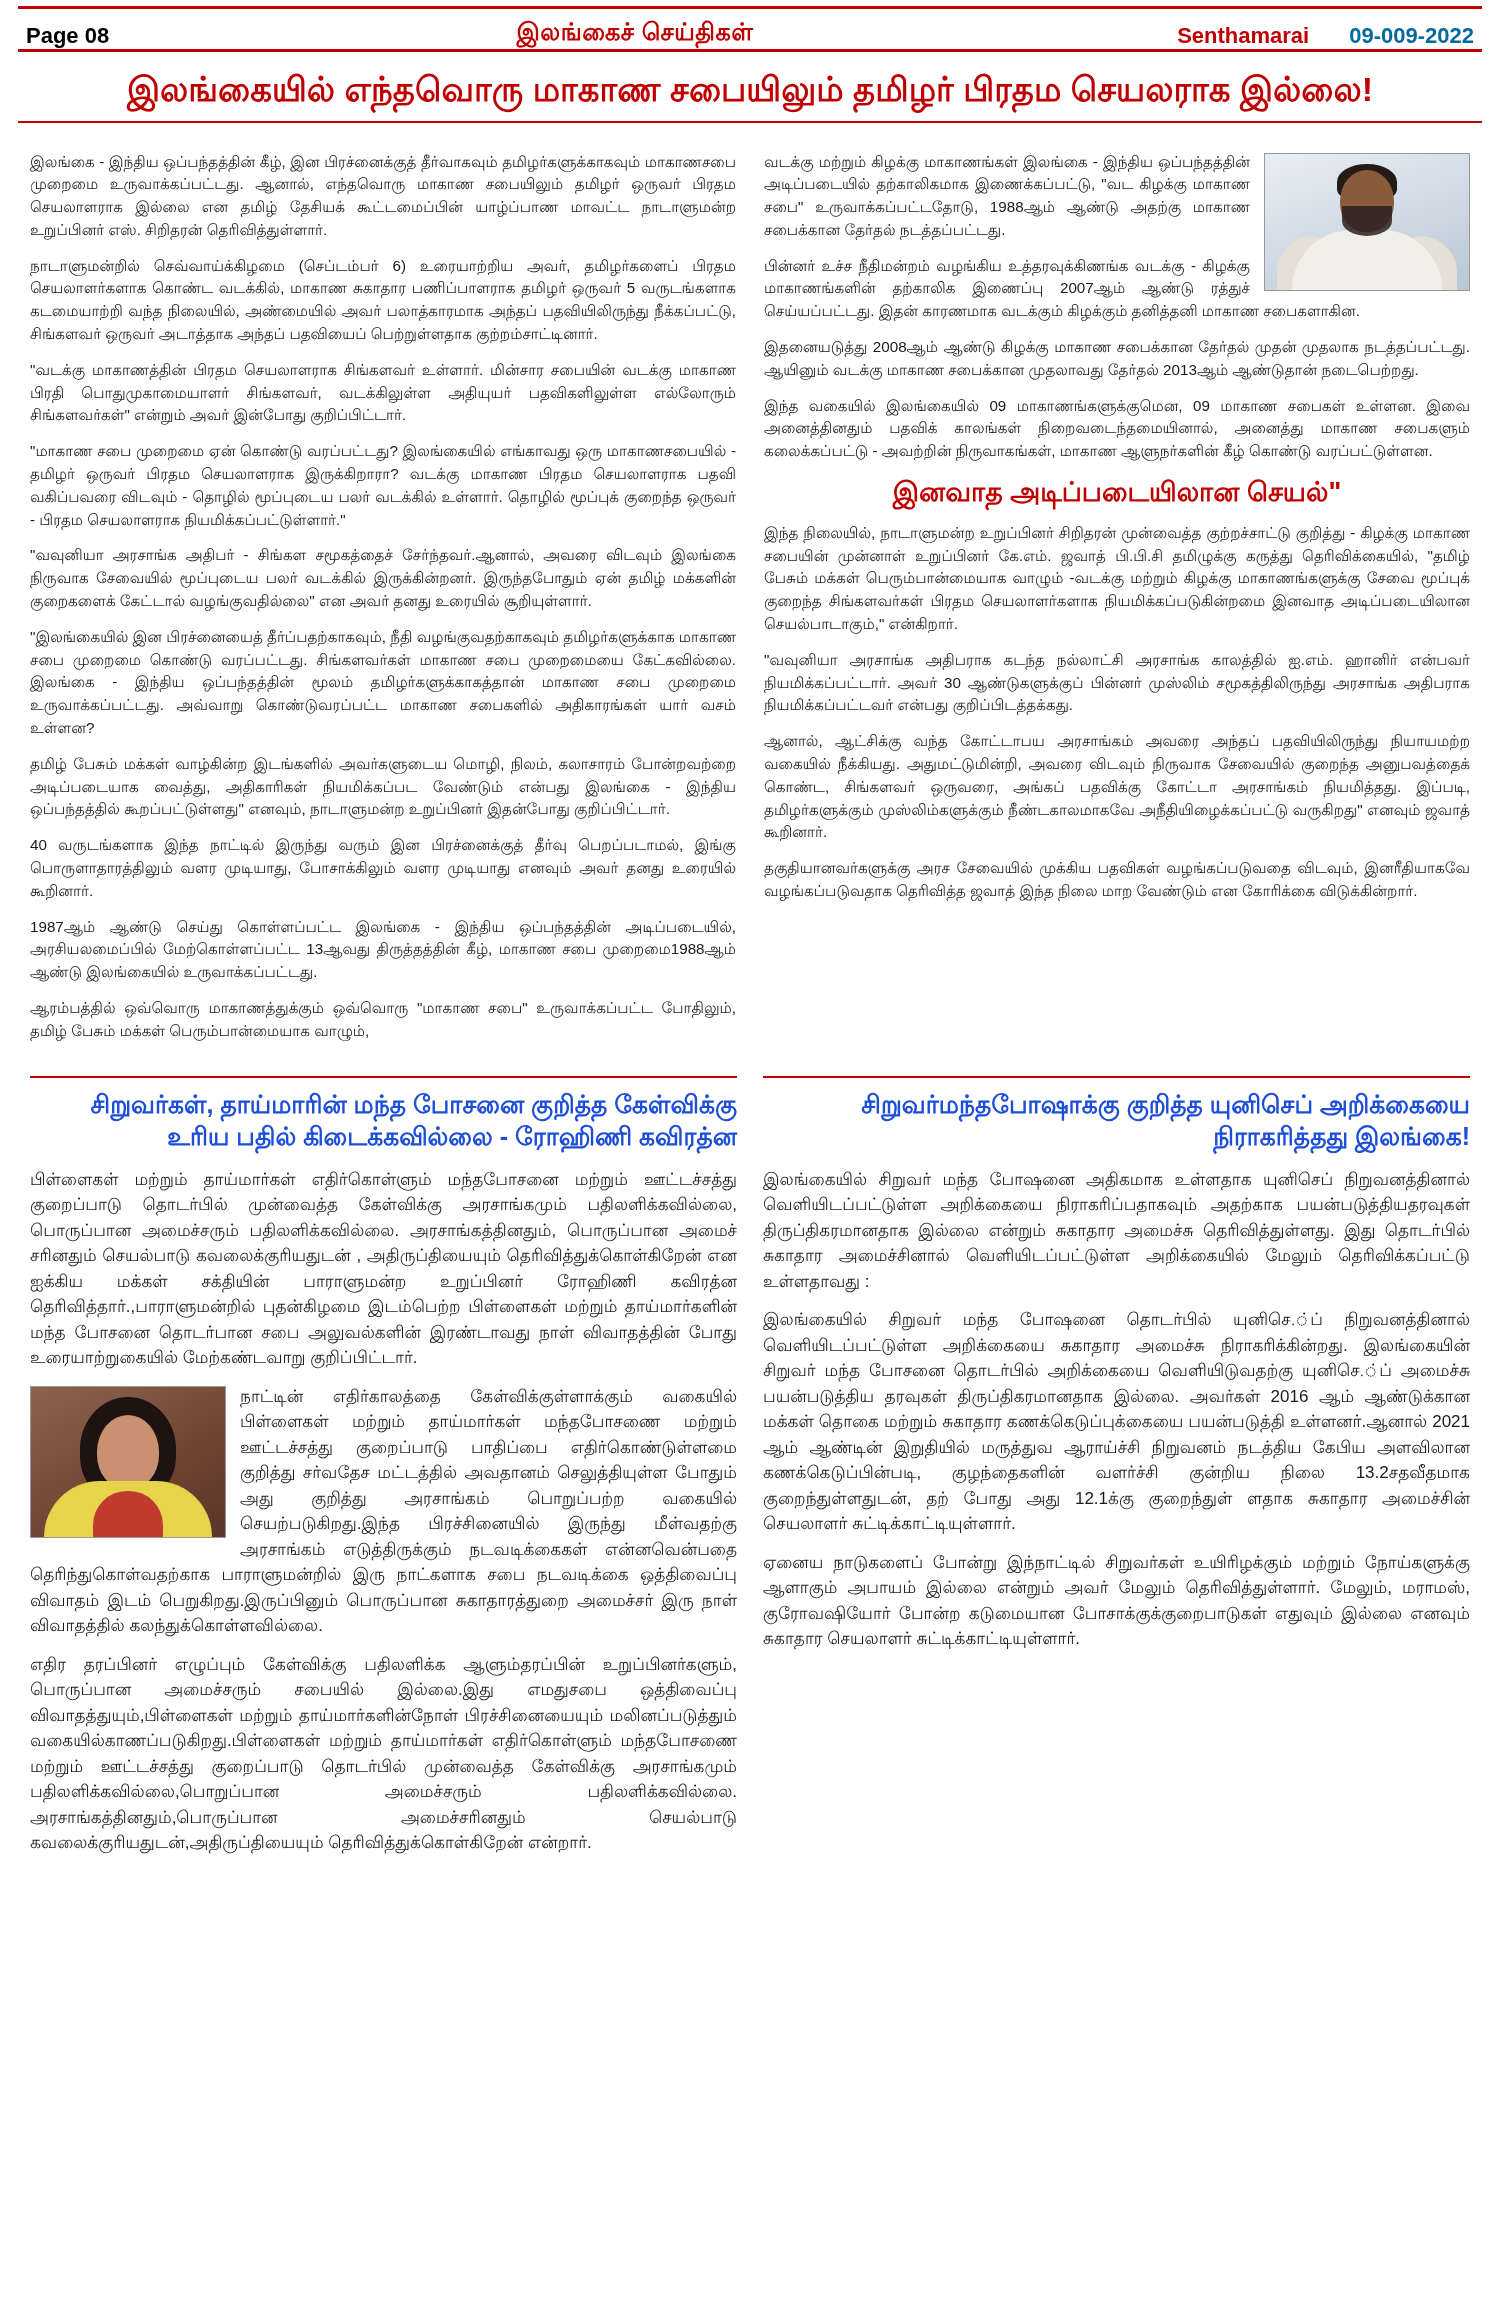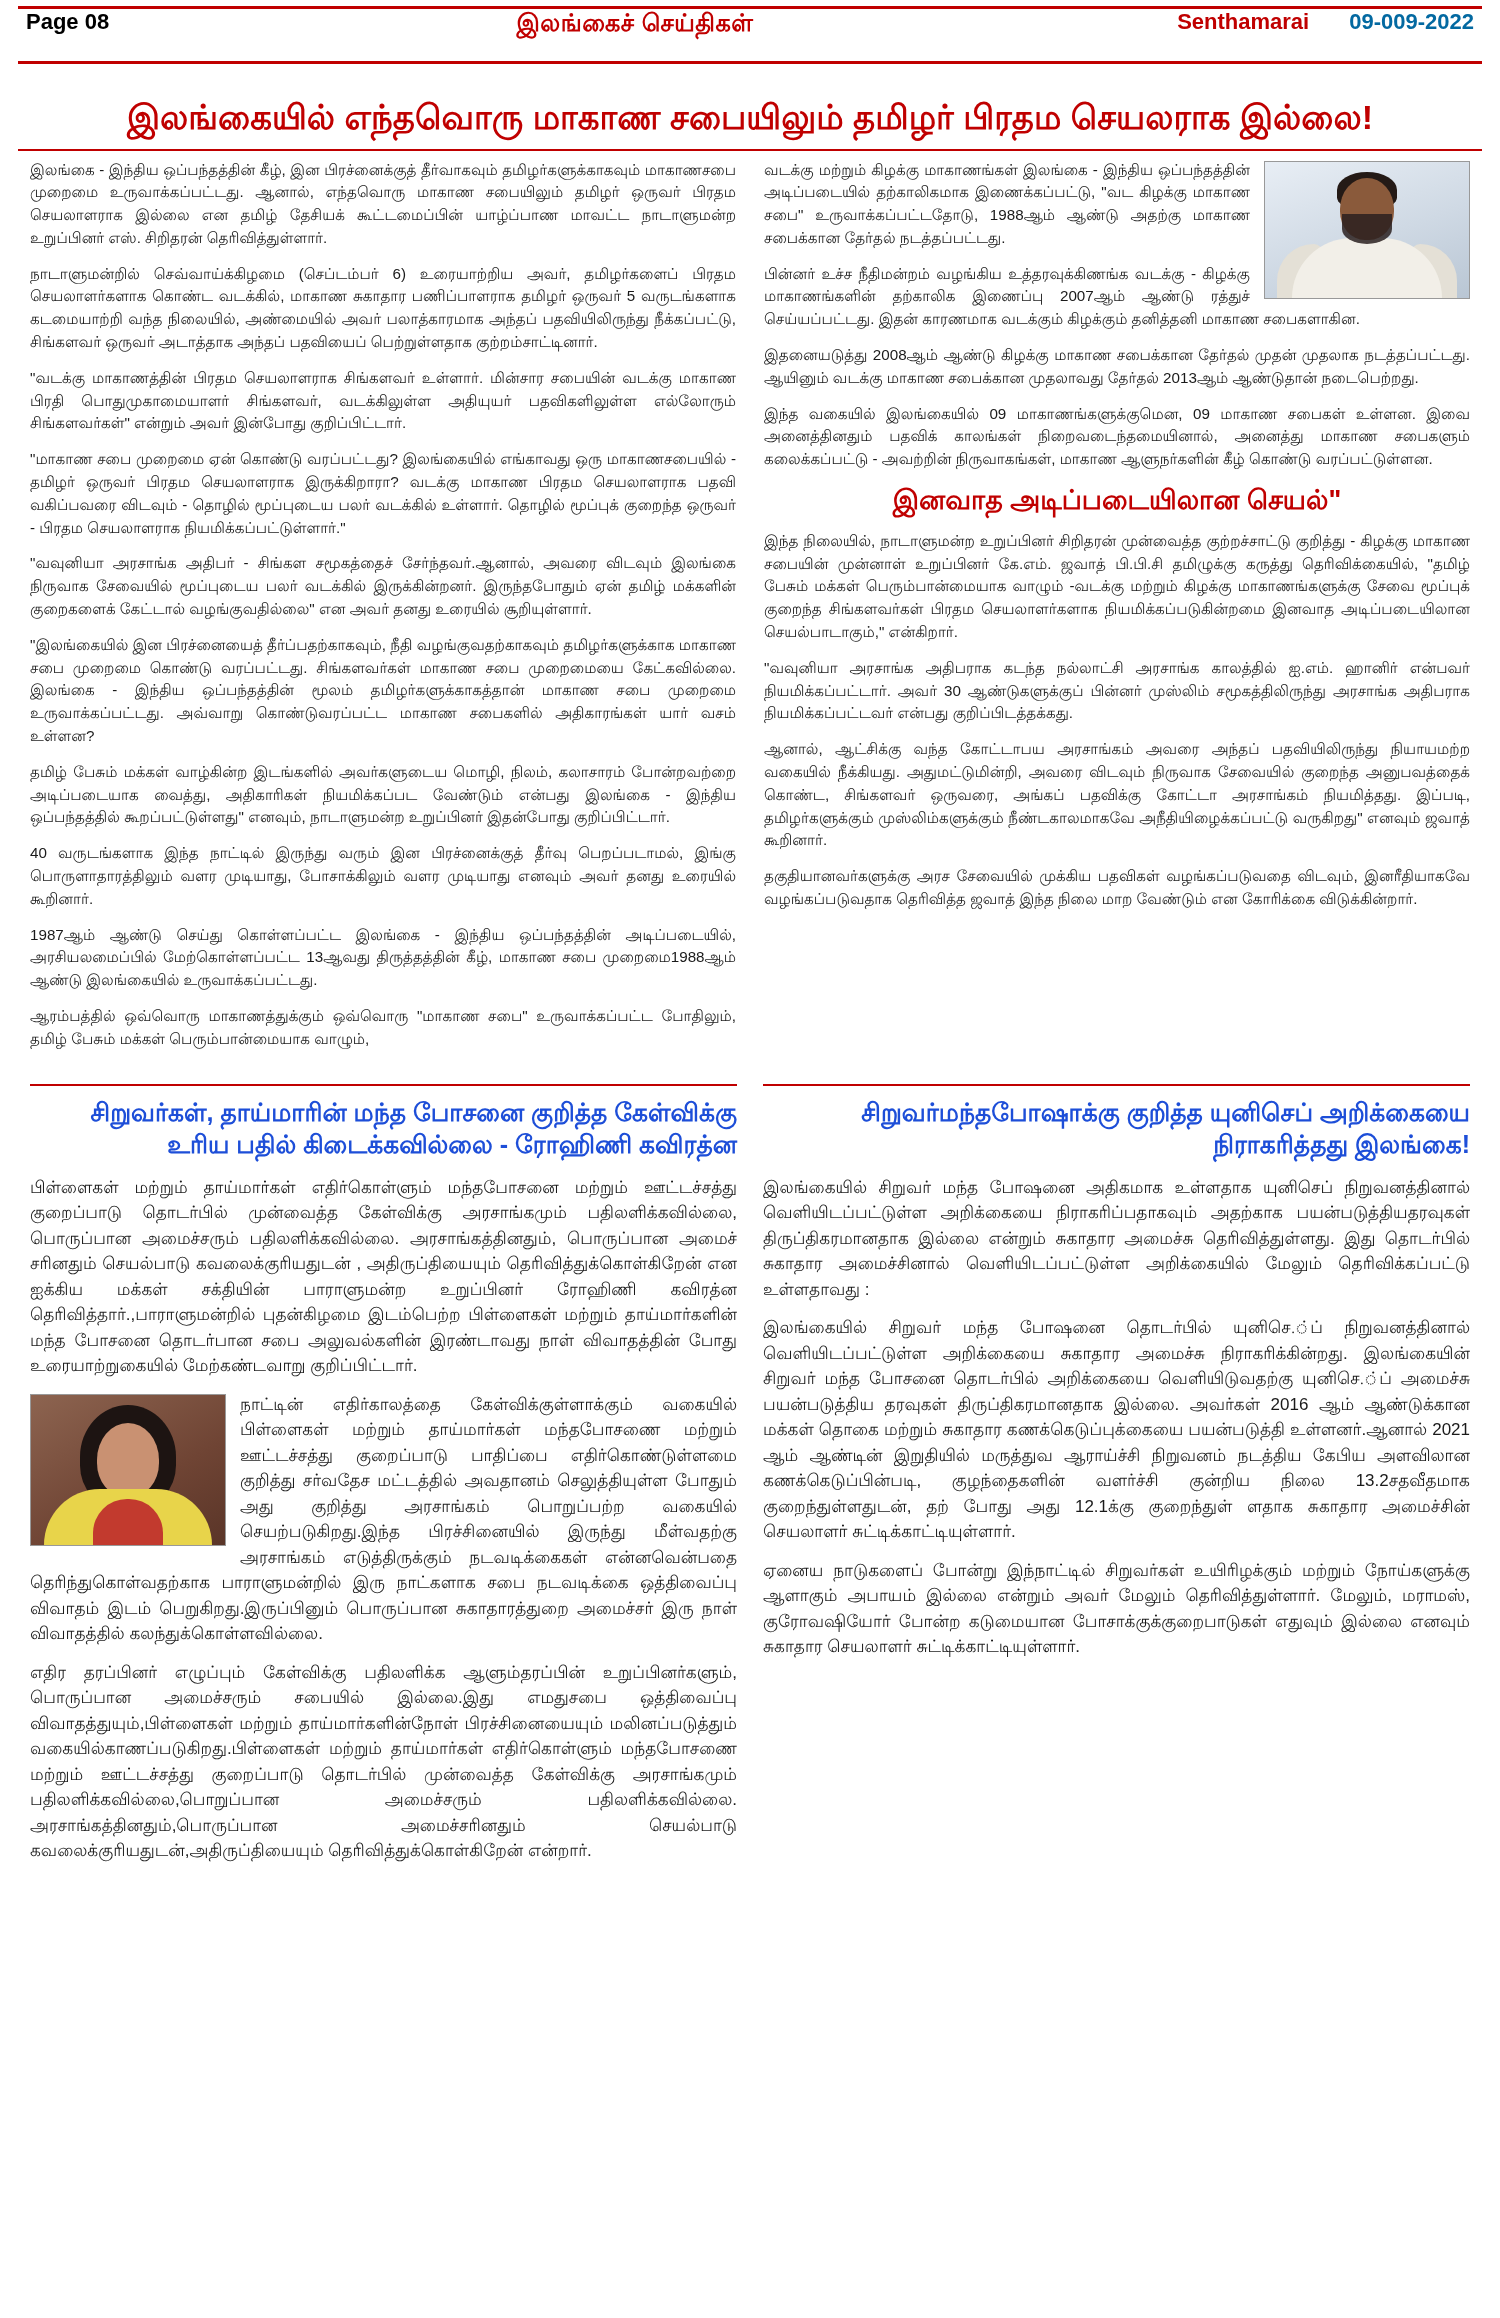--- a/index.html
+++ b/index.html
@@ -17,25 +17,25 @@
   .page {
     width: 1500px;
     height: 2318px;
     padding: 0 18px 0 18px;
     position: relative;
   }
 
   
   .masthead {
     display: flex;
-    align-items: flex-start;
+    align-items: flex-end;
     border-top: 3px solid #c00000;
     border-bottom: 3px solid #c00000;
-    height: 58px;
-    margin: 6px 0 16px 0;
+    height: 46px;
+    margin: 6px 0 0 0;
     padding: 0 8px;
   }
   .masthead .page-num {
     font-weight: bold;
     font-size: 22px;
     color: #000;
     width: 200px;
   }
   .masthead .paper-name {
     flex: 1;
@@ -59,21 +59,21 @@
 
   
   .main-headline {
     text-align: center;
     font-size: 34px;
     font-weight: bold;
     color: #c00000;
     padding: 16px 10px 10px 10px;
     line-height: 1.25;
     border-bottom: 2px solid #c00000;
-    margin-bottom: 8px;
+    margin-bottom: 28px;
   }
 
   
   .top-section {
     display: flex;
     gap: 28px;
     padding: 0 12px;
   }
   .col {
     width: 50%;

